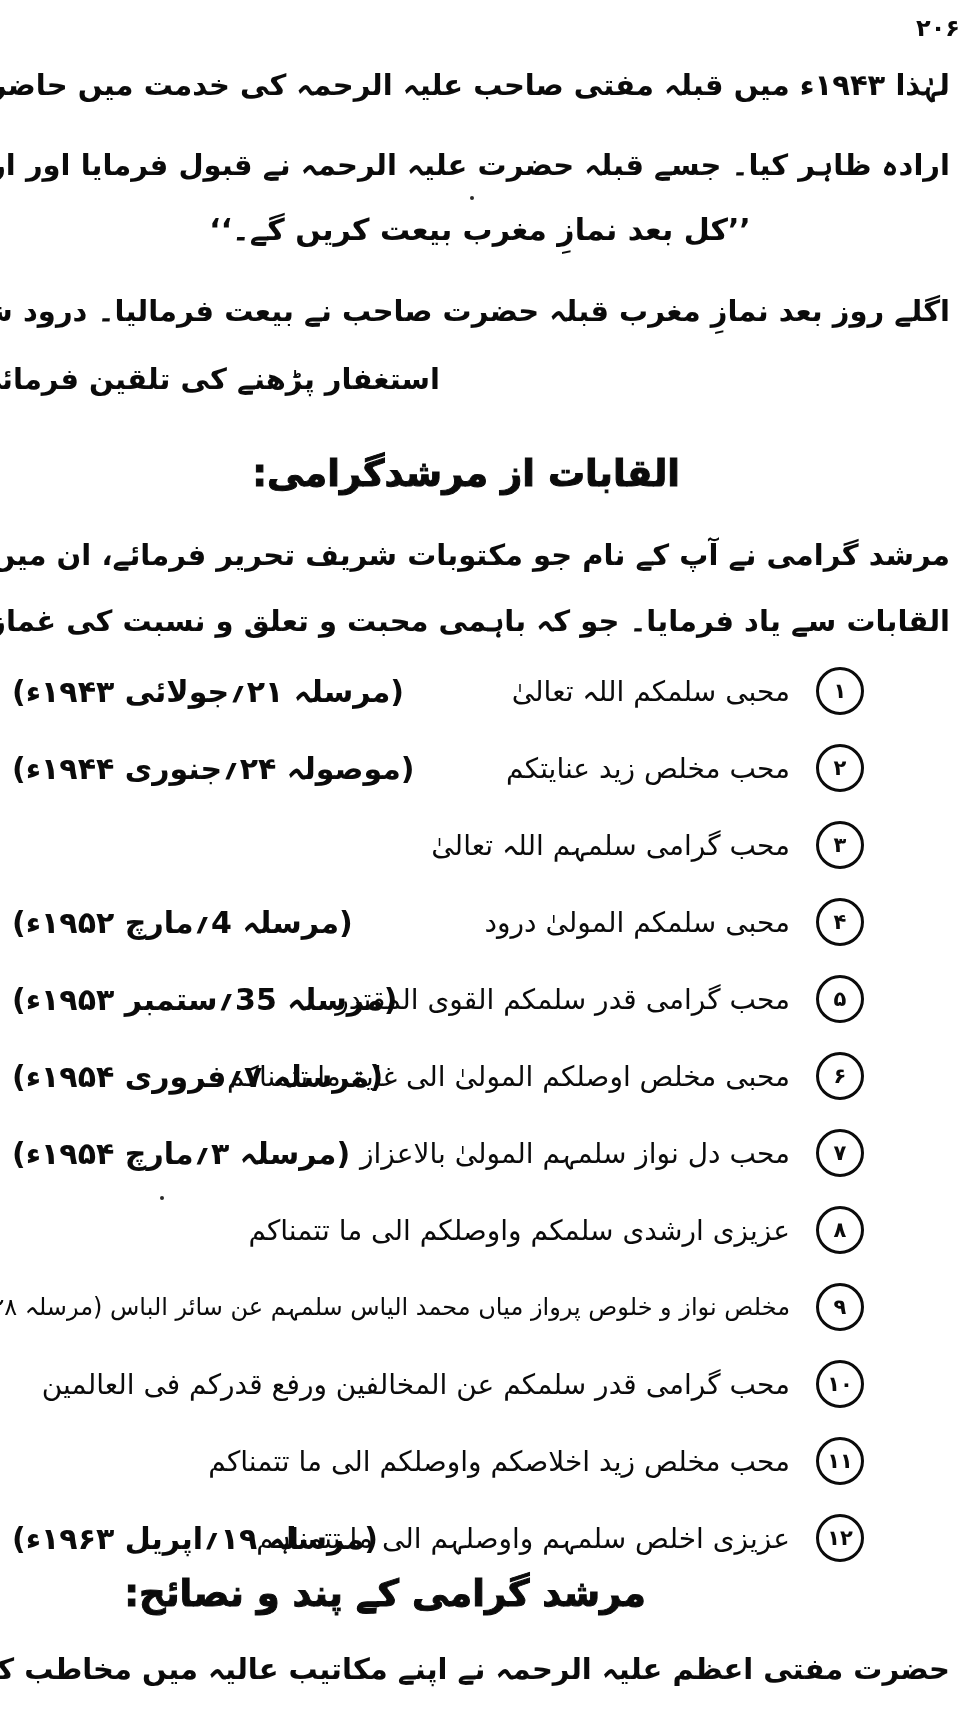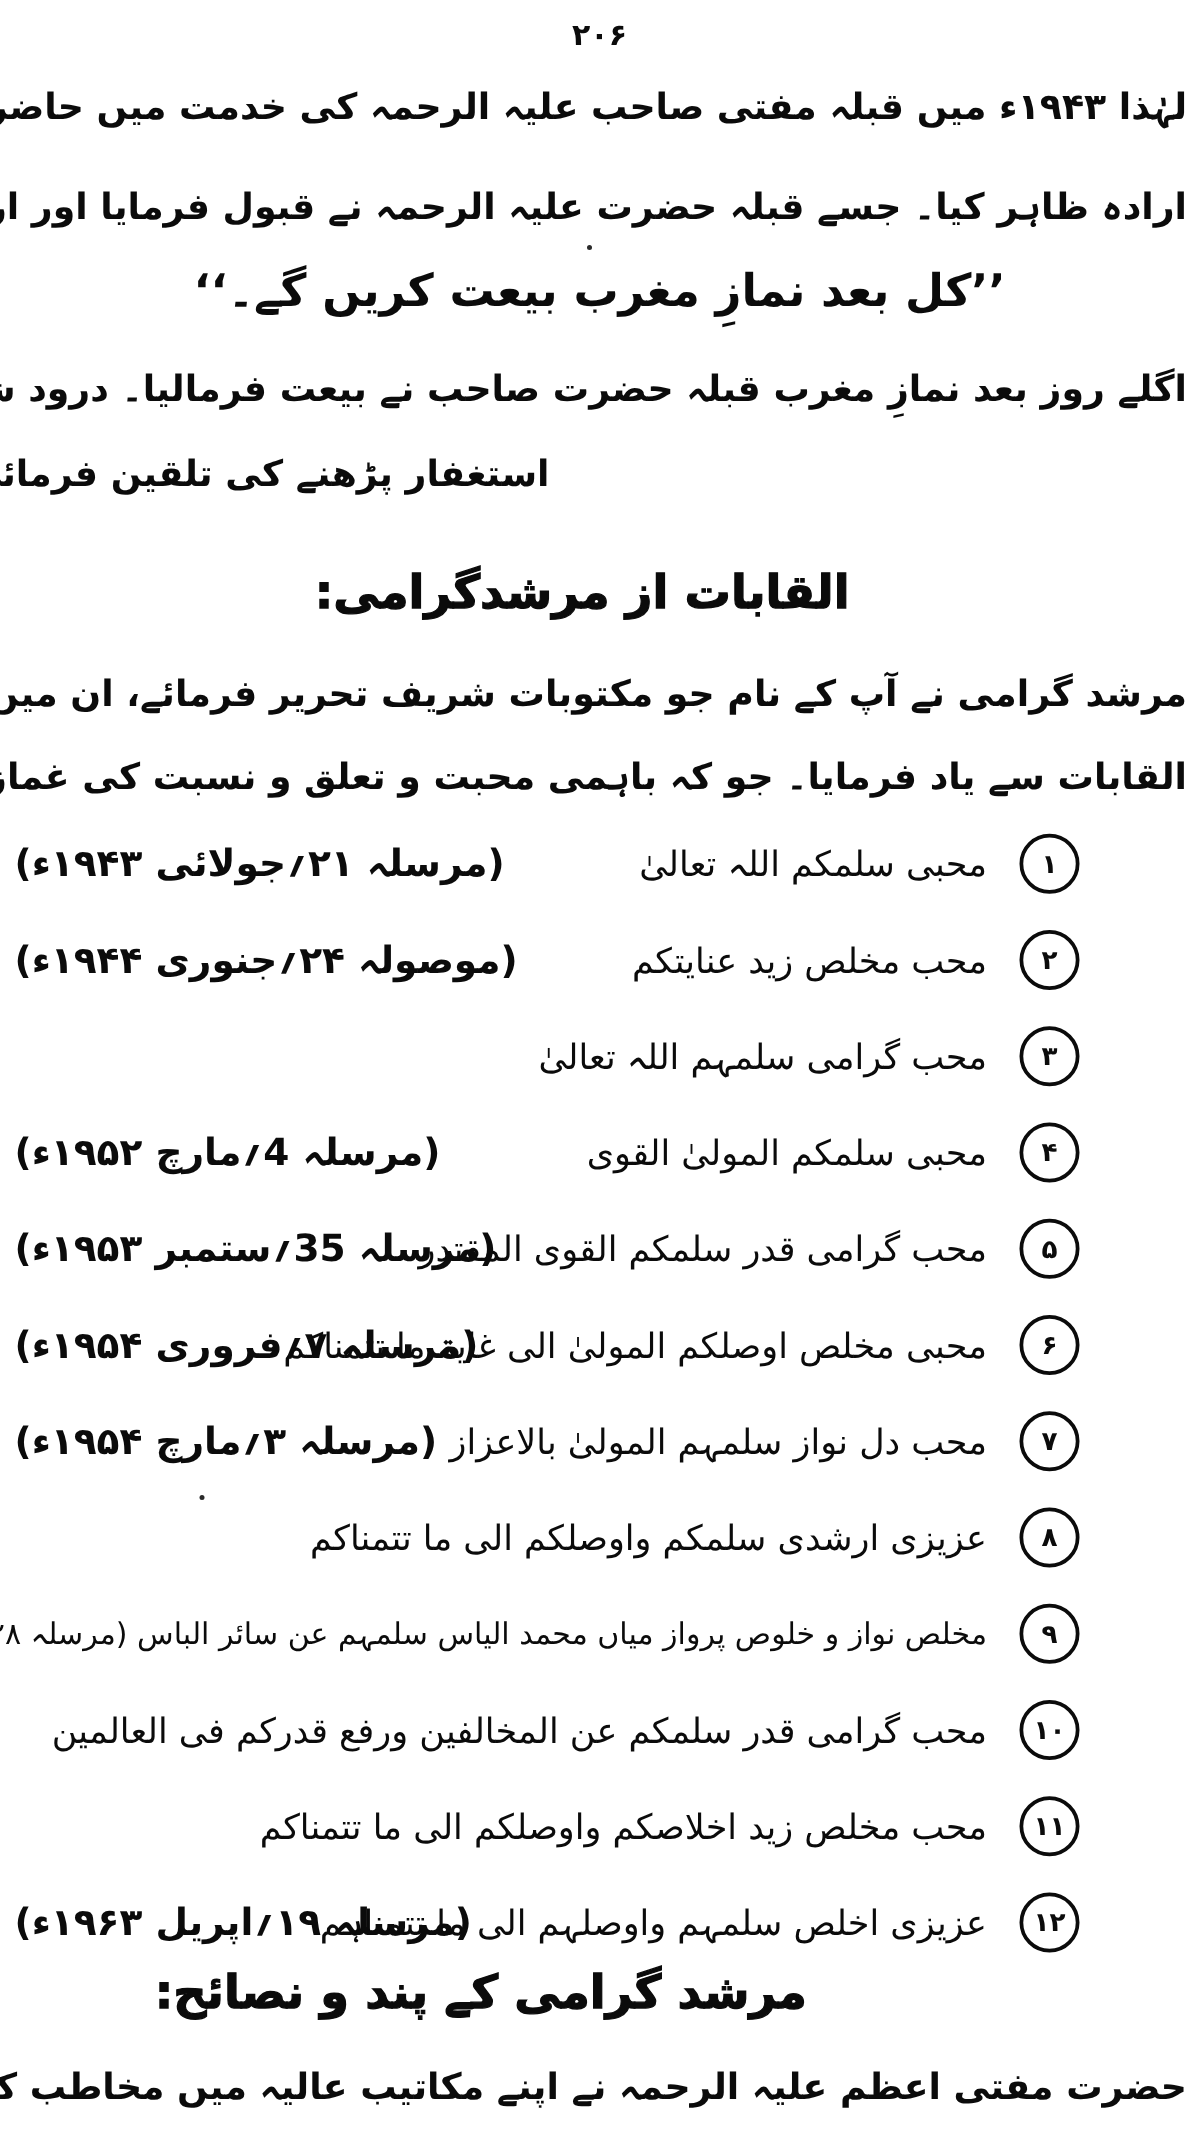--- a/index.html
+++ b/index.html
@@ -8,35 +8,35 @@
     width:960px;height:1724px;
     margin:0 auto;
     background:#ffffff;
     overflow:hidden;
     direction:rtl;
     font-family:"DejaVu Sans", sans-serif;
     color:#0b0b0b;
   }
   .pgnum{
     position:absolute;top:14px;left:0;right:0;
-    text-align:center;
+    text-align:right;
     font-size:24px;font-weight:700;letter-spacing:6px;
   }
   .bodyline{
     position:absolute;
     white-space:nowrap;
     font-size:29px;font-weight:700;
     line-height:1.6;
     text-align:right;
   }
   .l-full{right:10px;}
   .quote{
     position:absolute;left:0;right:0;
     text-align:center;
-    font-size:36px;font-weight:800;
+    font-size:30px;font-weight:800;
     white-space:nowrap;
   }
   .heading{
     position:absolute;
     white-space:nowrap;
     font-size:37px;font-weight:900;
     letter-spacing:0px;
     -webkit-text-stroke:1px #0b0b0b;
   }
   .items{
@@ -97,21 +97,21 @@
         <span class="num-badge">۲</span>
         <span class="item-title">محب مخلص زید عنایتکم</span>
         <span class="item-date">(موصولہ ۲۴؍جنوری ۱۹۴۴ء)</span>
       </div>
       <div class="item-row" style="top: 154px;">
         <span class="num-badge">۳</span>
         <span class="item-title">محب گرامی سلمہم اللہ تعالیٰ</span>
       </div>
       <div class="item-row" style="top: 231px;">
         <span class="num-badge">۴</span>
-        <span class="item-title">محبی سلمکم المولیٰ القوی</span>
+        <span class="item-title">محبی سلمکم المولیٰ درود</span>
         <span class="item-date">(مرسلہ 4؍مارچ ۱۹۵۲ء)</span>
       </div>
       <div class="item-row" style="top: 308px;">
         <span class="num-badge">۵</span>
         <span class="item-title">محب گرامی قدر سلمکم القوی المقتدر</span>
         <span class="item-date">(مرسلہ 35؍ستمبر ۱۹۵۳ء)</span>
       </div>
       <div class="item-row" style="top: 385px;">
         <span class="num-badge">۶</span>
         <span class="item-title">محبی مخلص اوصلکم المولیٰ الی غایۃ ما تتمناکم</span>

